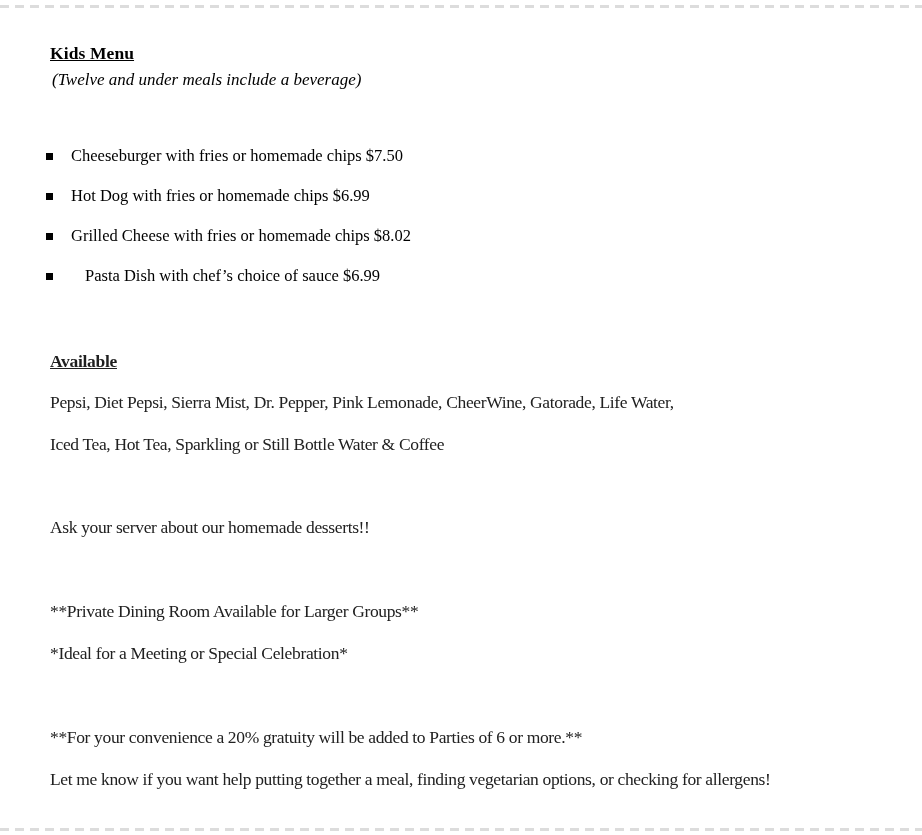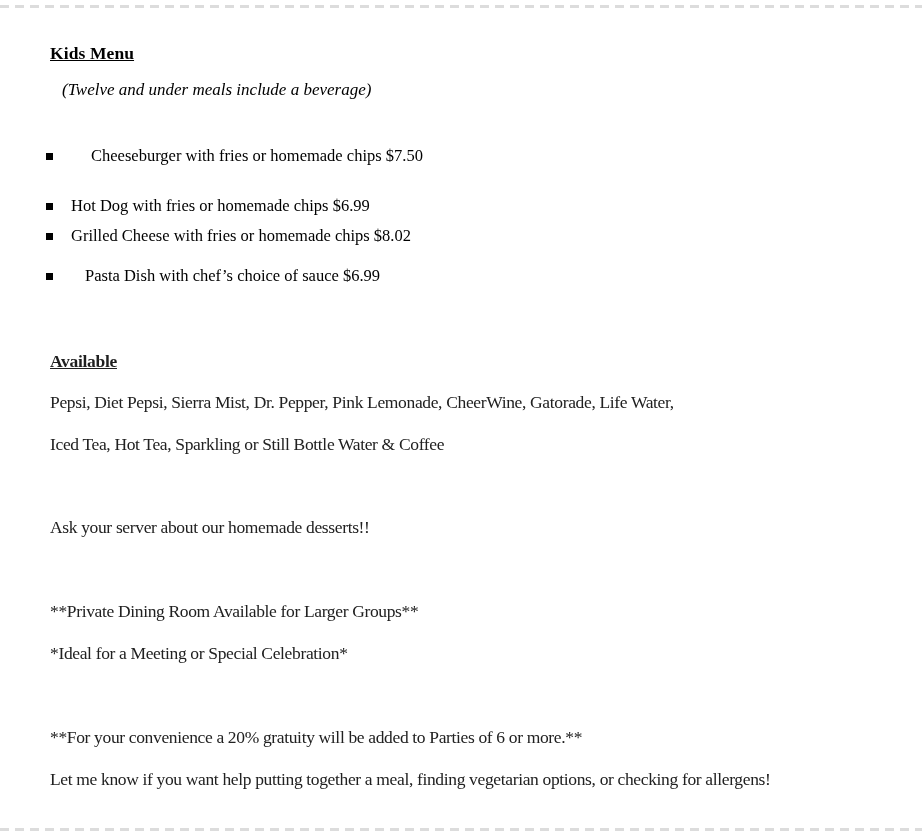--- a/index.html
+++ b/index.html
@@ -34,21 +34,21 @@
     font-size: 17.5px;
     font-weight: bold;
     text-decoration: underline;
     color: #000000;
     letter-spacing: 0.1px;
   }
   .kids-subtitle {
     position: absolute;
     left: 50px;
     top: 68px;
-    margin: 12px;
+    margin: 2px;
     font-size: 17px;
     font-style: italic;
     color: #000000;
   }
   .menu-item {
     position: absolute;
     left: 46px;
     display: flex;
     align-items: center;
     color: #000000;
@@ -57,22 +57,22 @@
   }
   .bullet-square {
     display: inline-block;
     width: 7px;
     height: 7px;
     background: #000000;
     margin-right: 18px;
     flex: 0 0 auto;
   }
   .item-1 { top: 106px; }
-  .item-2 { top: 146px; gap: 20px; }
-  .item-3 { top: 196px; justify-content: flex-end; }
+  .item-2 { top: 146px; }
+  .item-3 { top: 186px; justify-content: flex-end; }
   .item-4 { top: 226px; }
   .item-5 { top: 266px; gap: 14px; }
 
   
   .bev-title {
     position: absolute;
     left: 50px;
     top: 351px;
     margin: 0;
     font-size: 17.5px;

